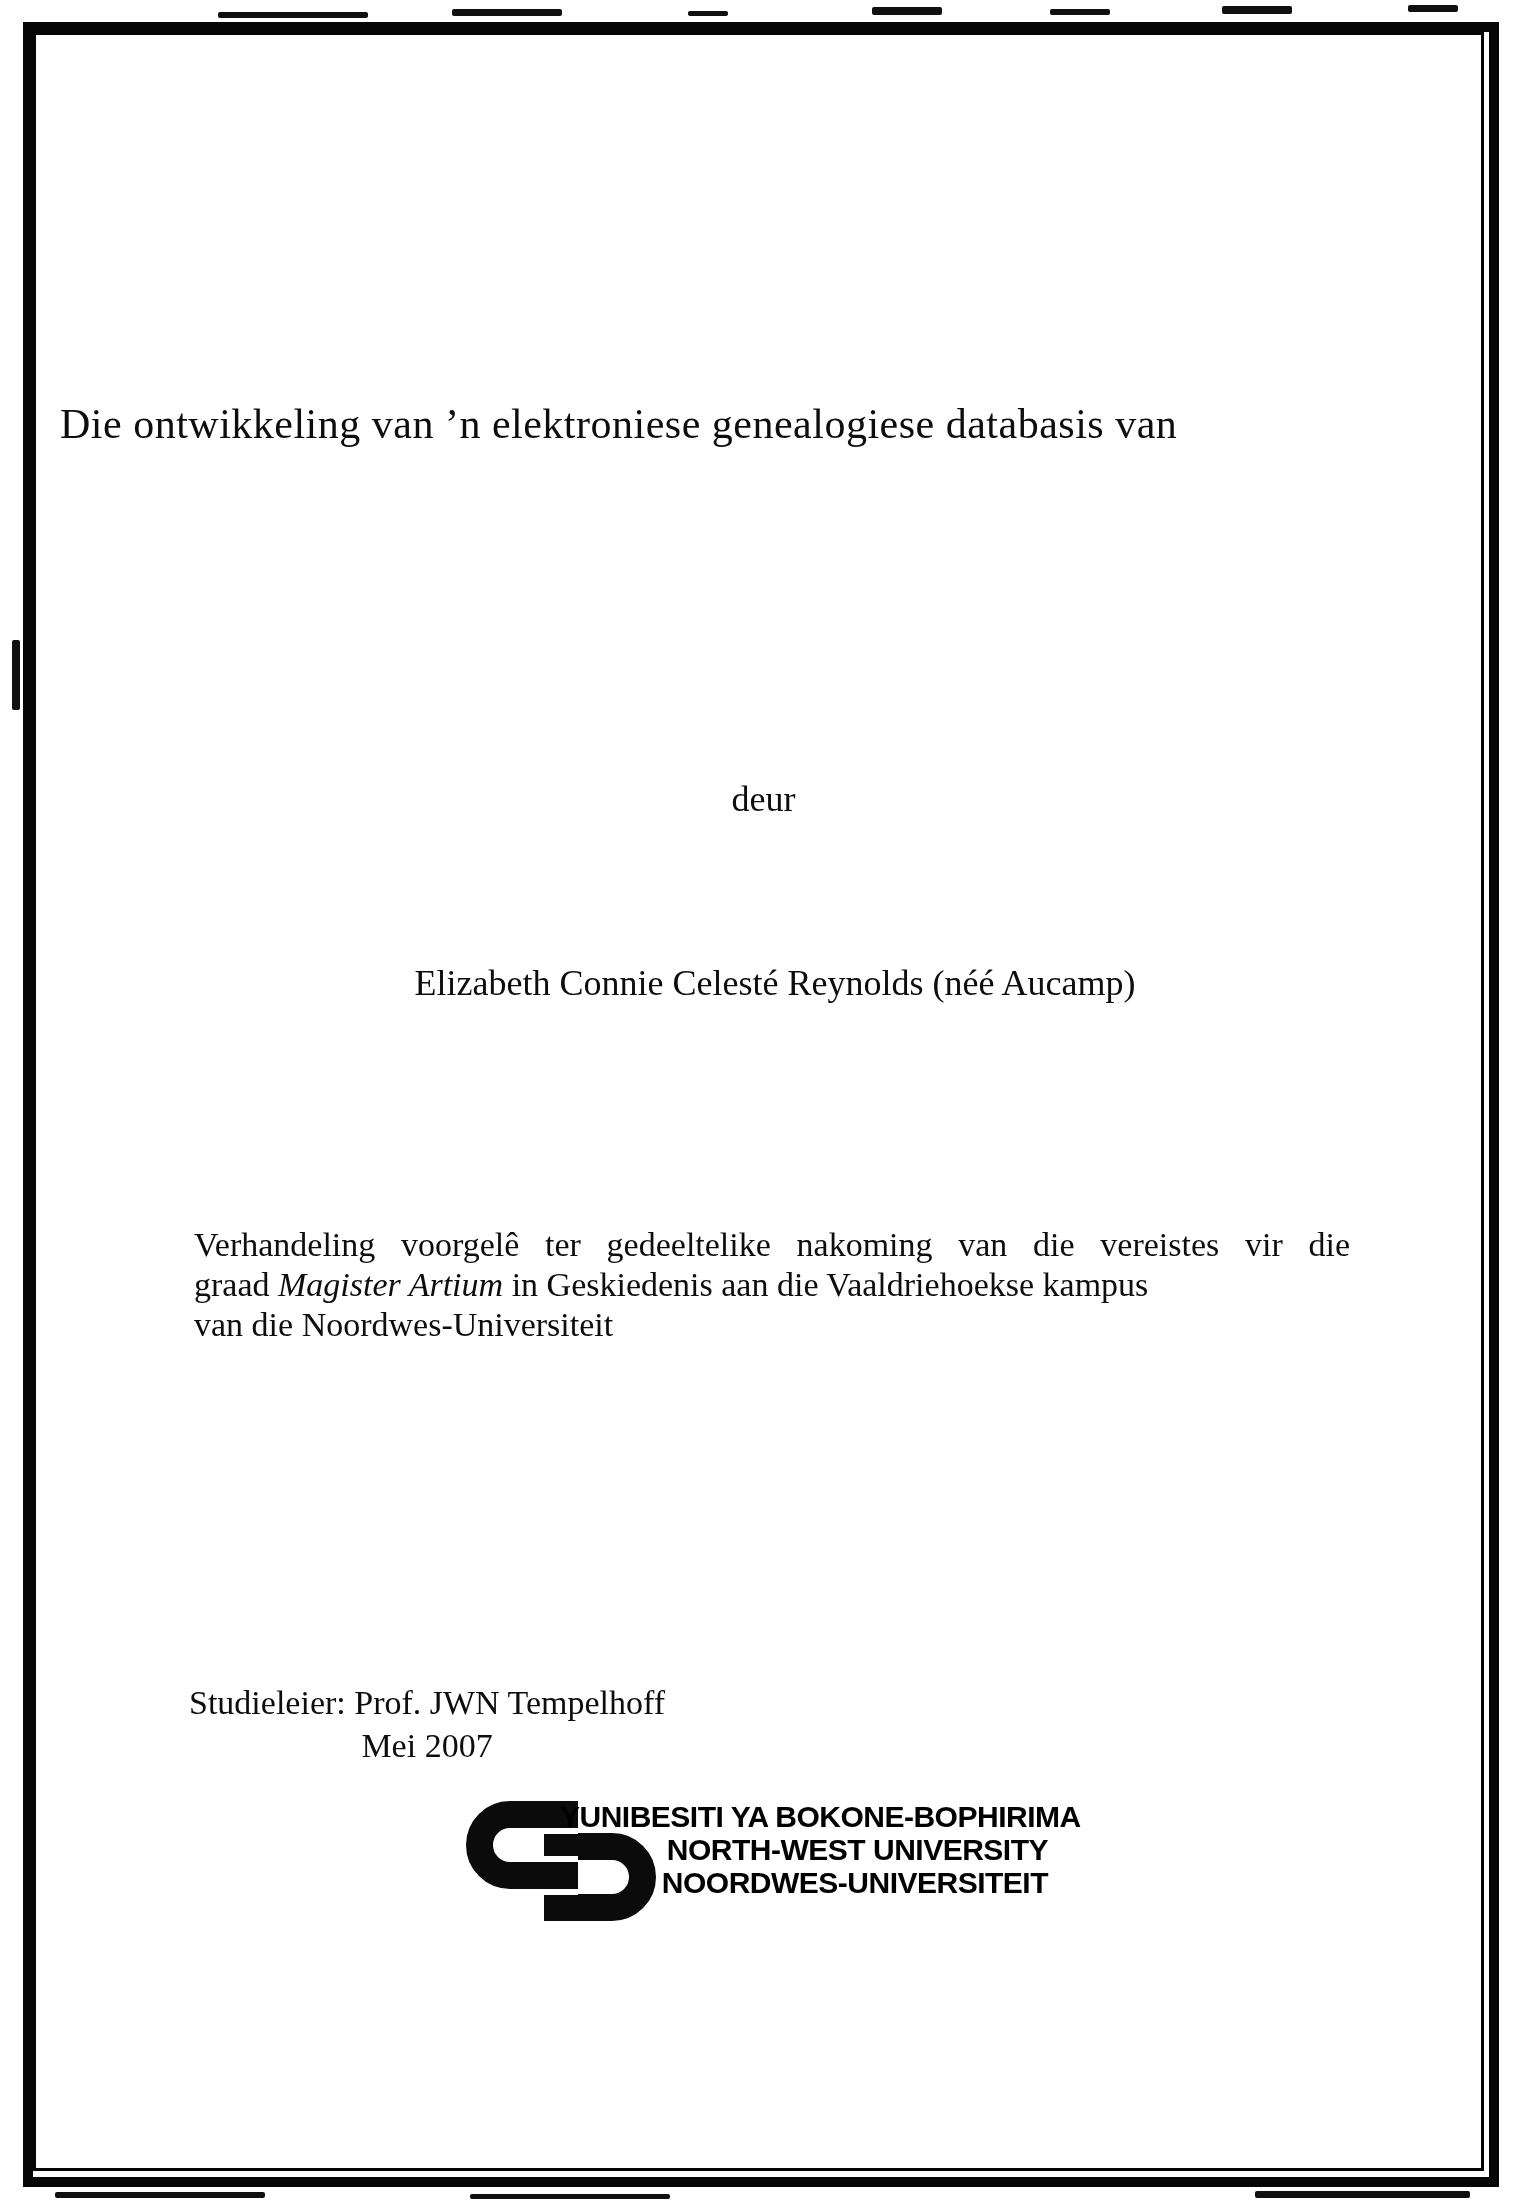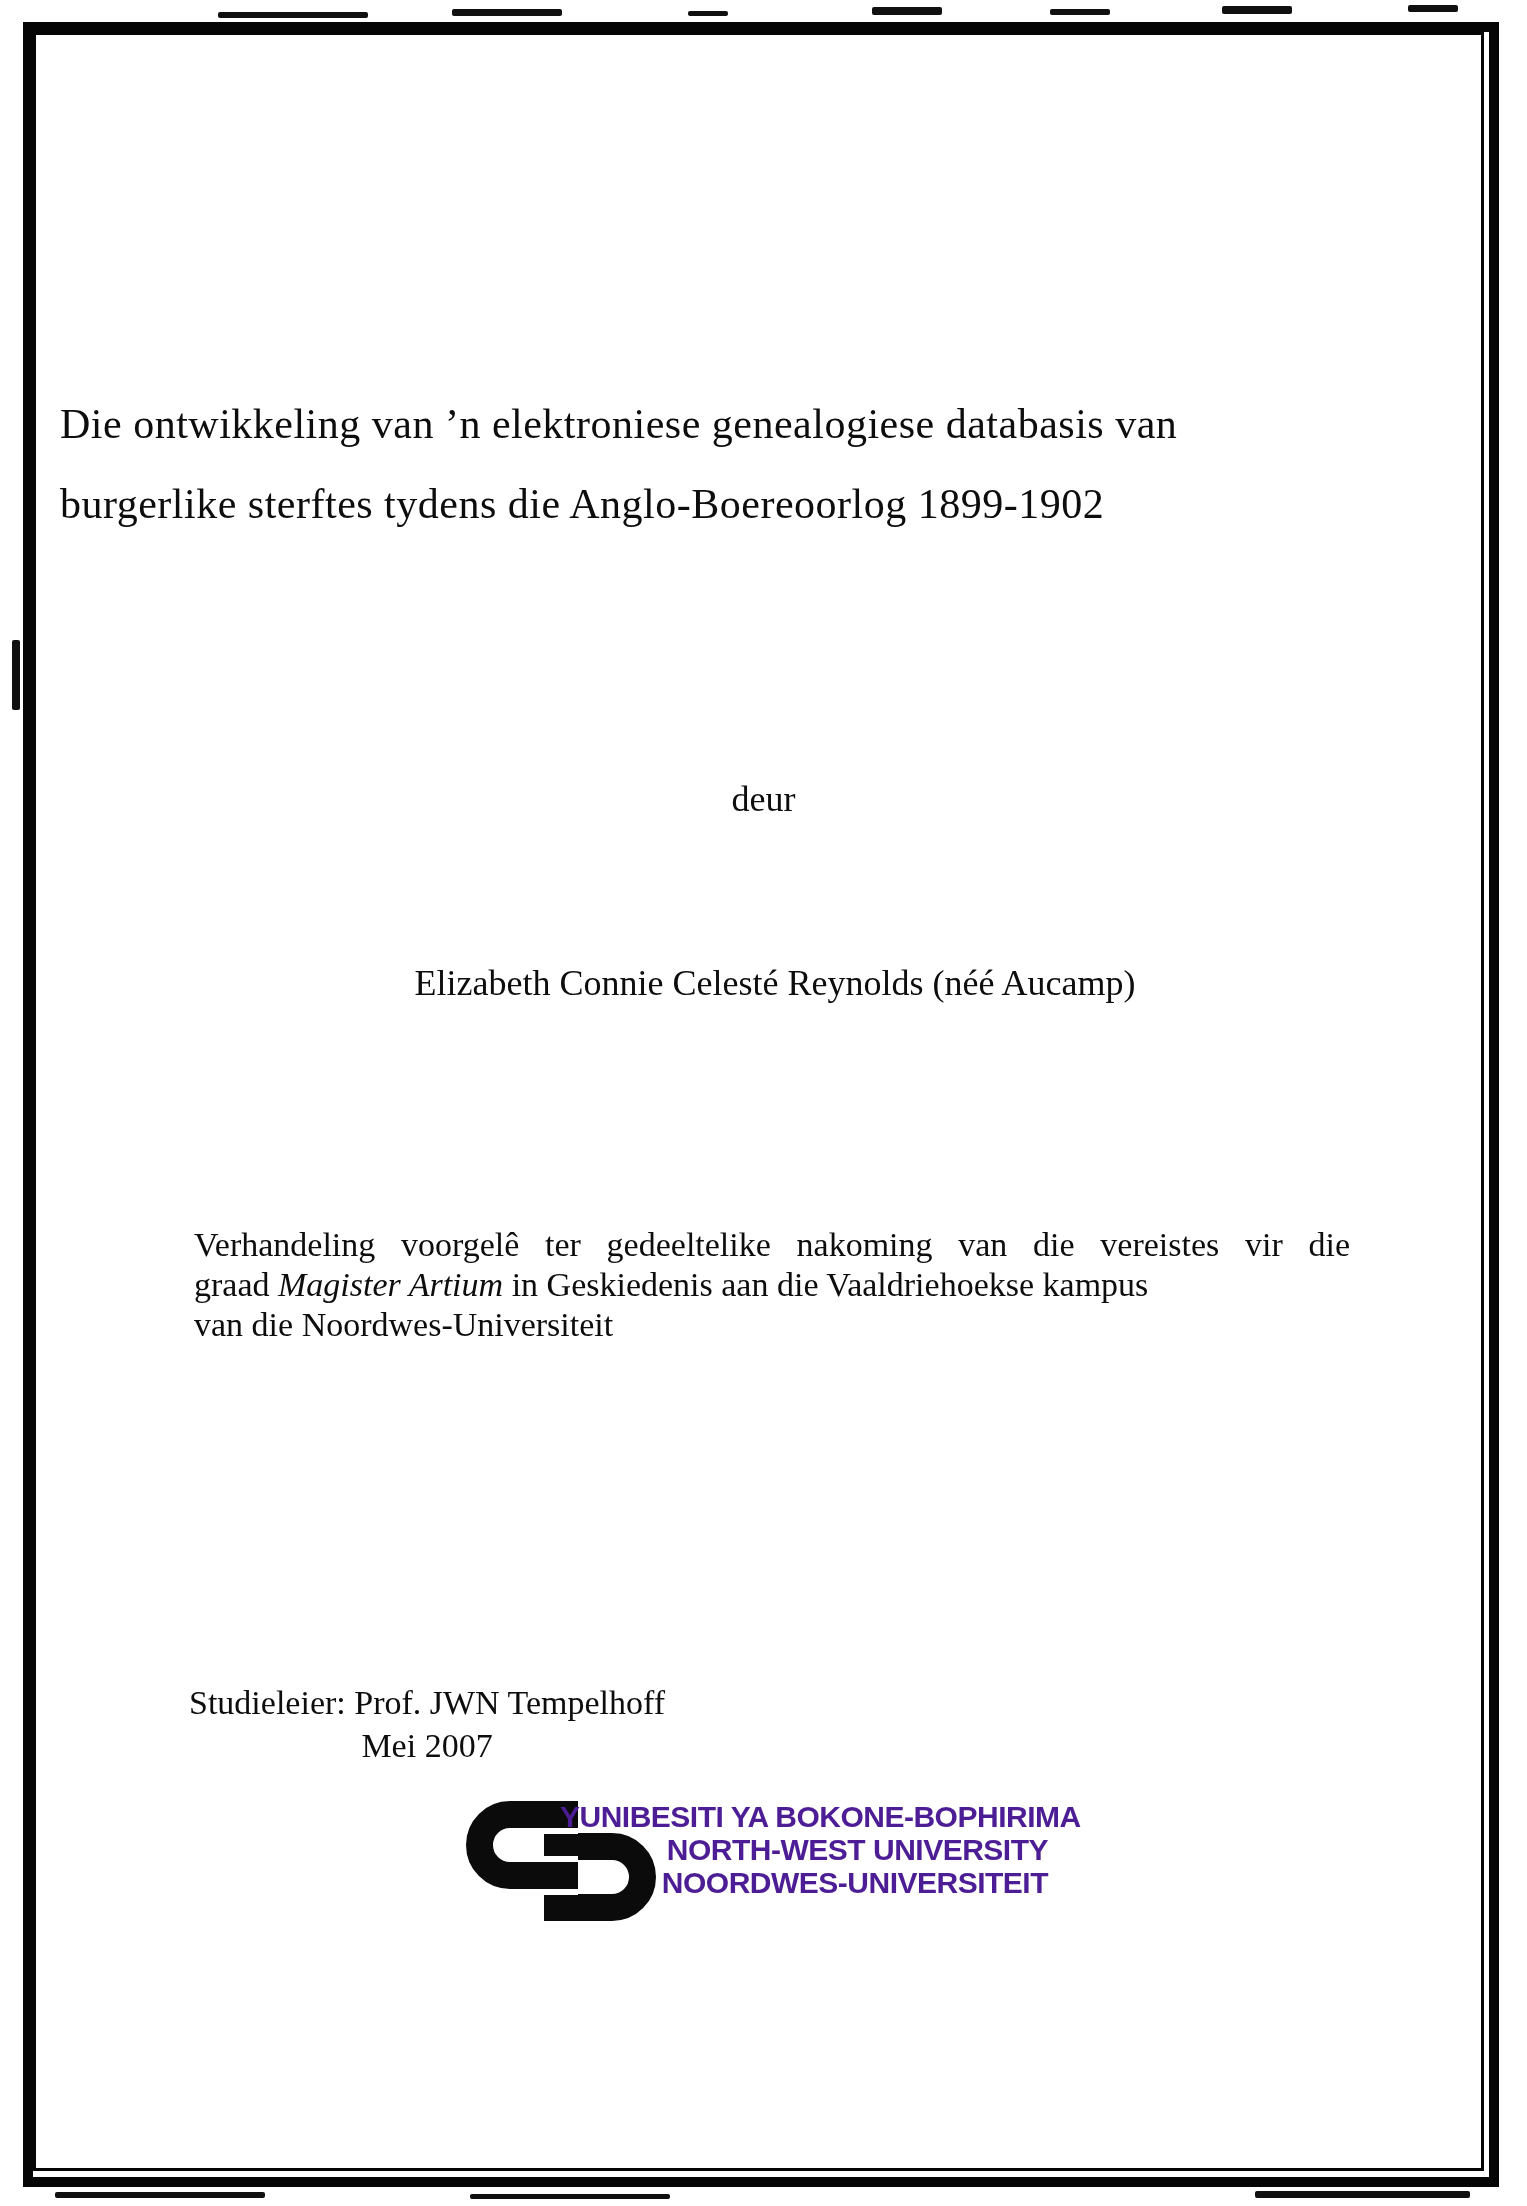--- a/index.html
+++ b/index.html
@@ -56,21 +56,21 @@
     position:absolute; left:189px; top:1641px;
     font-size:34px; line-height:43px; text-align:center;margin-top:40px;
   }
   .logo { position:absolute; left:0; top:0; }
   .logo-mark { position:absolute; left:466px; top:1801px; }
   .logo-text {
     position:absolute; left:560px; top:1800px; width:488px;
     text-align:right;
     font-family:"Liberation Sans","DejaVu Sans",sans-serif;
     font-weight:700; font-size:30px; line-height:33px;
-    letter-spacing:-0.5px; color:#4c1d95; white-space:nowrap;
+    letter-spacing:-0.5px; color:#000000; white-space:nowrap;
   }
 </style>
 </head>
 <body>
 
 <div class="page">
 
   <div class="artifact a1"></div>
   <div class="artifact a2"></div>
   <div class="artifact a3"></div>
@@ -82,21 +82,20 @@
   <div class="artifact a9"></div>
   <div class="artifact a10"></div>
   <div class="artifact a11"></div>
 
   <div class="frame-outer">
     <div class="frame-inner"></div>
   </div>
 
   <div class="title">
     <div>Die ontwikkeling van ’n elektroniese genealogiese databasis van</div>
-    <div>burgerlike sterftes tydens die Anglo-Boereoorlog 1899-1902</div>
   </div>
 
   <div class="byline">deur</div>
 
   <div class="author">Elizabeth Connie Celesté Reynolds (néé Aucamp)</div>
 
   <div class="statement">
     <div class="justified">Verhandeling voorgelê ter gedeeltelike nakoming van die vereistes vir die</div>
     <div><span>graad </span><em>Magister Artium</em><span> in Geskiedenis aan die Vaaldriehoekse kampus</span></div>
     <div>van die Noordwes-Universiteit</div>

